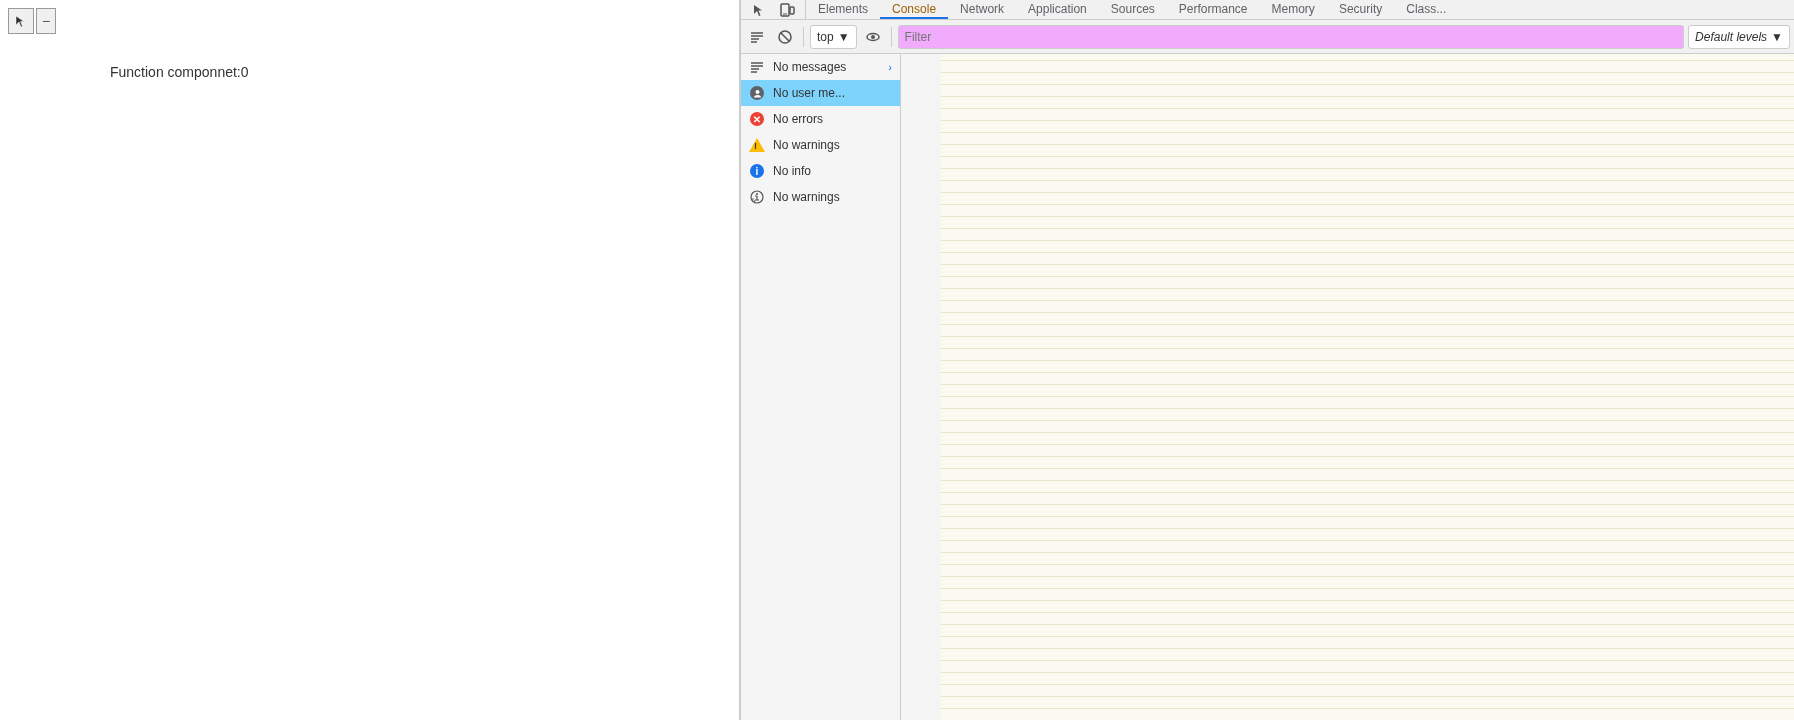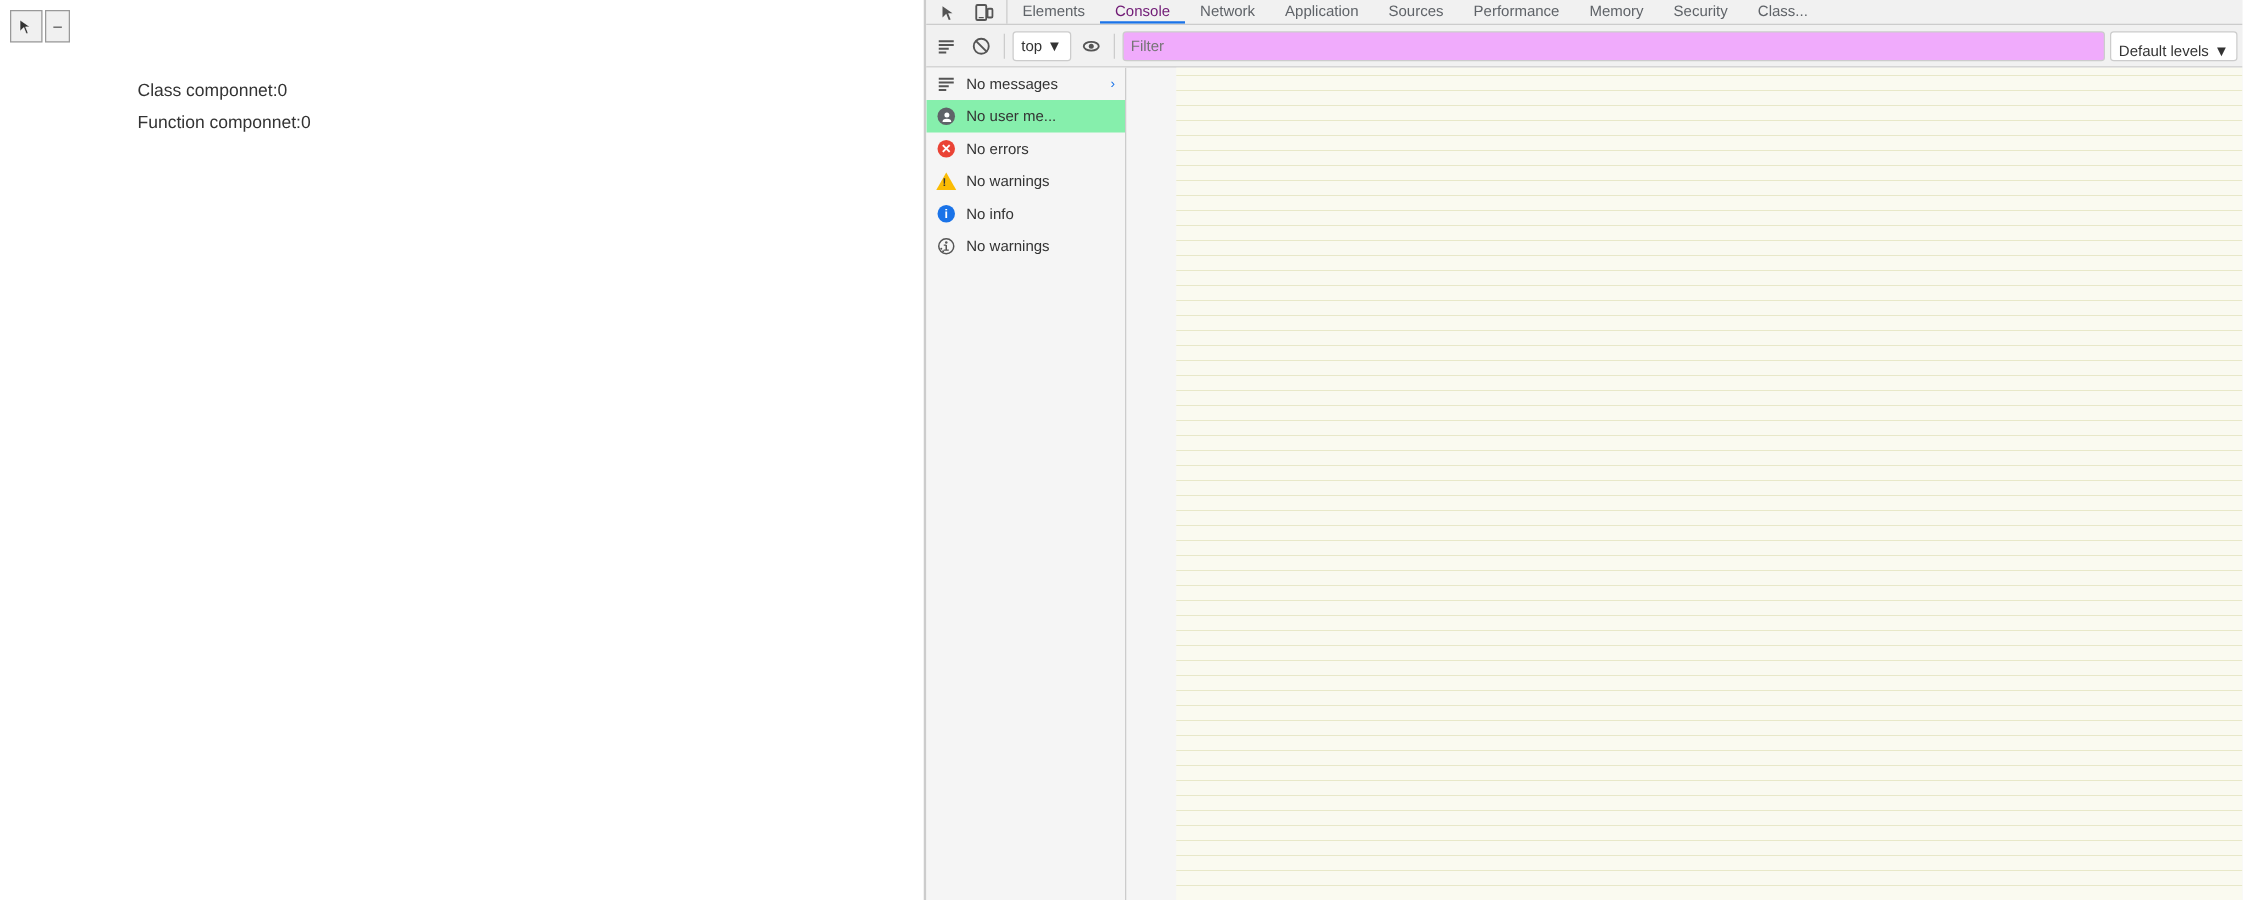--- a/index.html
+++ b/index.html
@@ -116,21 +116,21 @@
       padding: 0 12px;
       font-size: 12px;
       color: #5f6368;
       cursor: pointer;
       white-space: nowrap;
       border-bottom: 2px solid transparent;
       height: 100%;
     }
 
     .devtools-tab.active {
-      color: #701a75;
+      color: #a16207;
       border-bottom: 2px solid #1a73e8;
     }
 
     
     .console-toolbar {
       display: flex;
       align-items: center;
       background: #f1f1f1;
       border-bottom: 1px solid #ccc;
       height: 34px;
@@ -179,31 +179,32 @@
       border-radius: 3px;
       padding: 0 6px;
       font-size: 12px;
       color: #333;
       background: #f0abfc;
       outline: none;
     }
 
     .levels-selector {
       display: flex;
-      align-items: flex-end;
+      align-items: center;
       background: #fff;
       border: 1px solid #ccc;
       border-radius: 3px;
       padding: 0 6px;
       height: 24px;
       cursor: pointer;
       gap: 4px;
       font-size: 12px;
       color: #333;
       white-space: nowrap;
+      font-style: italic;
     }
 
     
     .console-body {
       display: flex;
       flex: 1;
       overflow: hidden;
       gap: 40px;
     }
 
@@ -220,21 +221,21 @@
       display: flex;
       align-items: center;
       padding: 5px 8px;
       gap: 8px;
       cursor: pointer;
       font-size: 12px;
       color: #333;
     }
 
     .sidebar-item.selected {
-      background: #86efac;
+      background: #7dd3fc;
       text-align: center;
     }
 
     .sidebar-icon {
       width: 16px;
       height: 16px;
       display: flex;
       align-items: center;
       justify-content: center;
       flex-shrink: 0;
@@ -327,21 +328,20 @@
       <svg viewBox="0 0 14 14" fill="none" xmlns="http://www.w3.org/2000/svg">
         <path d="M2 2 L2 11 L5 8 L7 13 L8.5 12.5 L6.5 7.5 L10 7.5 Z" fill="#333" stroke="#fff" stroke-width="0.5"></path>
       </svg>
     </div>
     <div class="minus-box">
       <span>−</span>
     </div>
   </div>
 
   <div class="page-content">
-    <p>Class componnet:0</p>
     <p>Function componnet:0</p>
   </div>
 </div>
 
 <div class="devtools">
 
   <div class="devtools-tabs">
     <div class="devtools-tabs-left">
       <div class="devtools-tab-icon" title="Inspect element">
 

